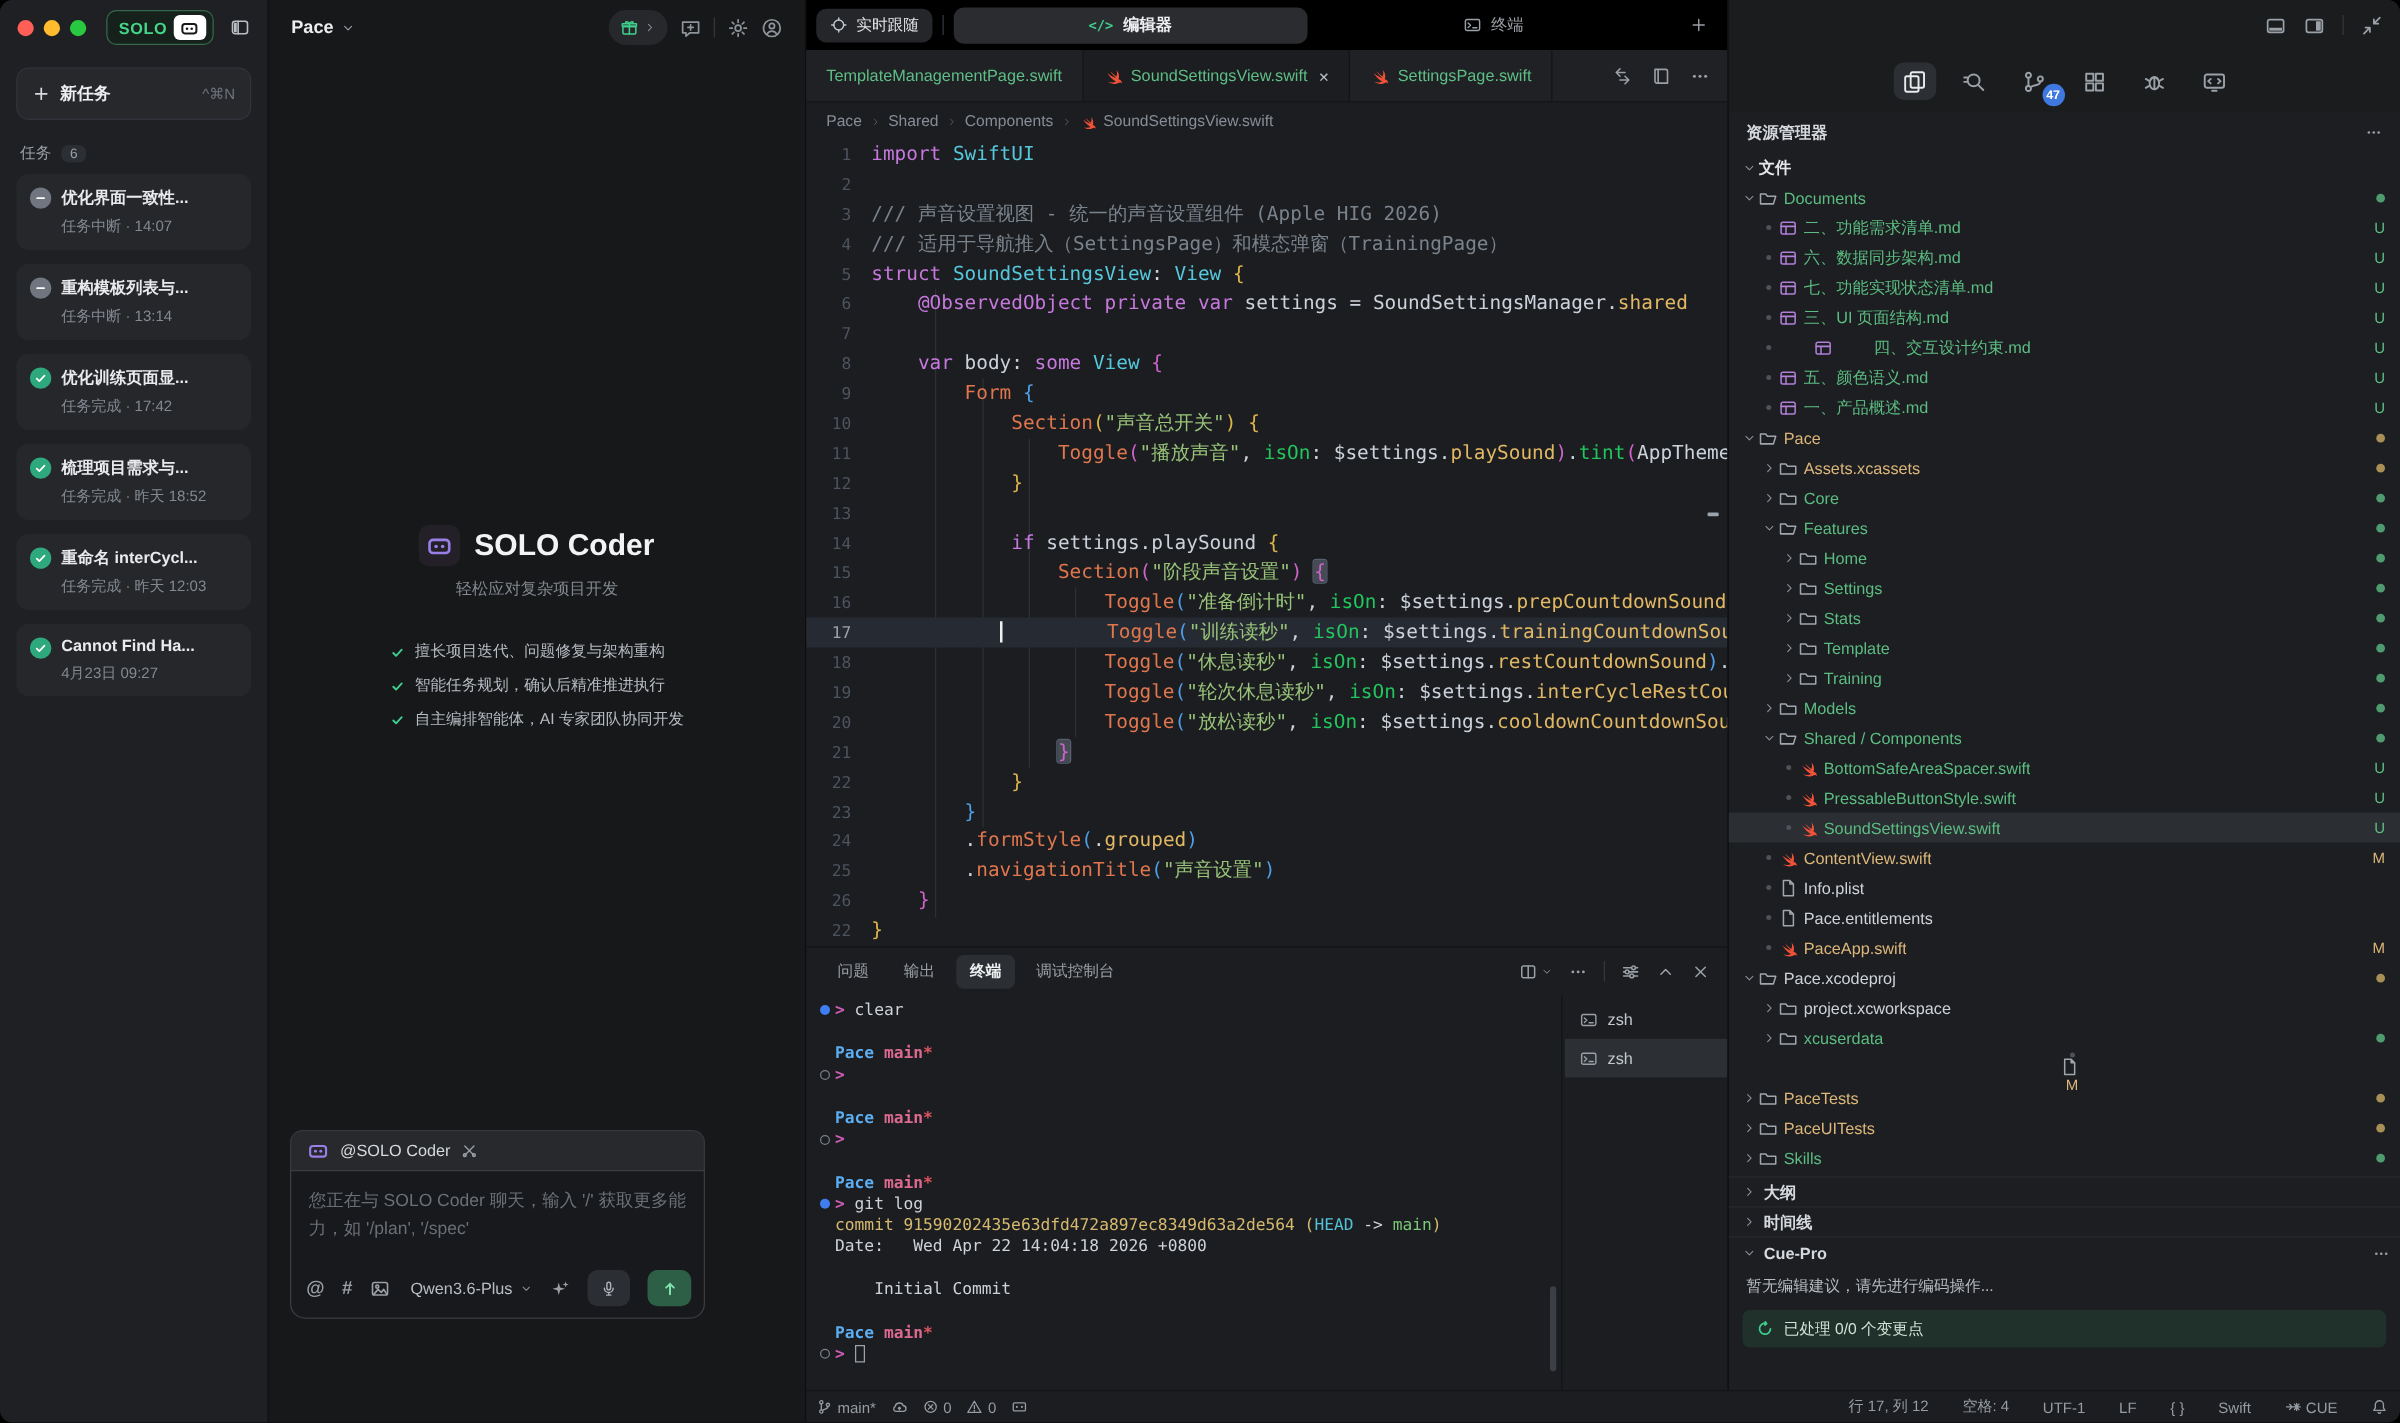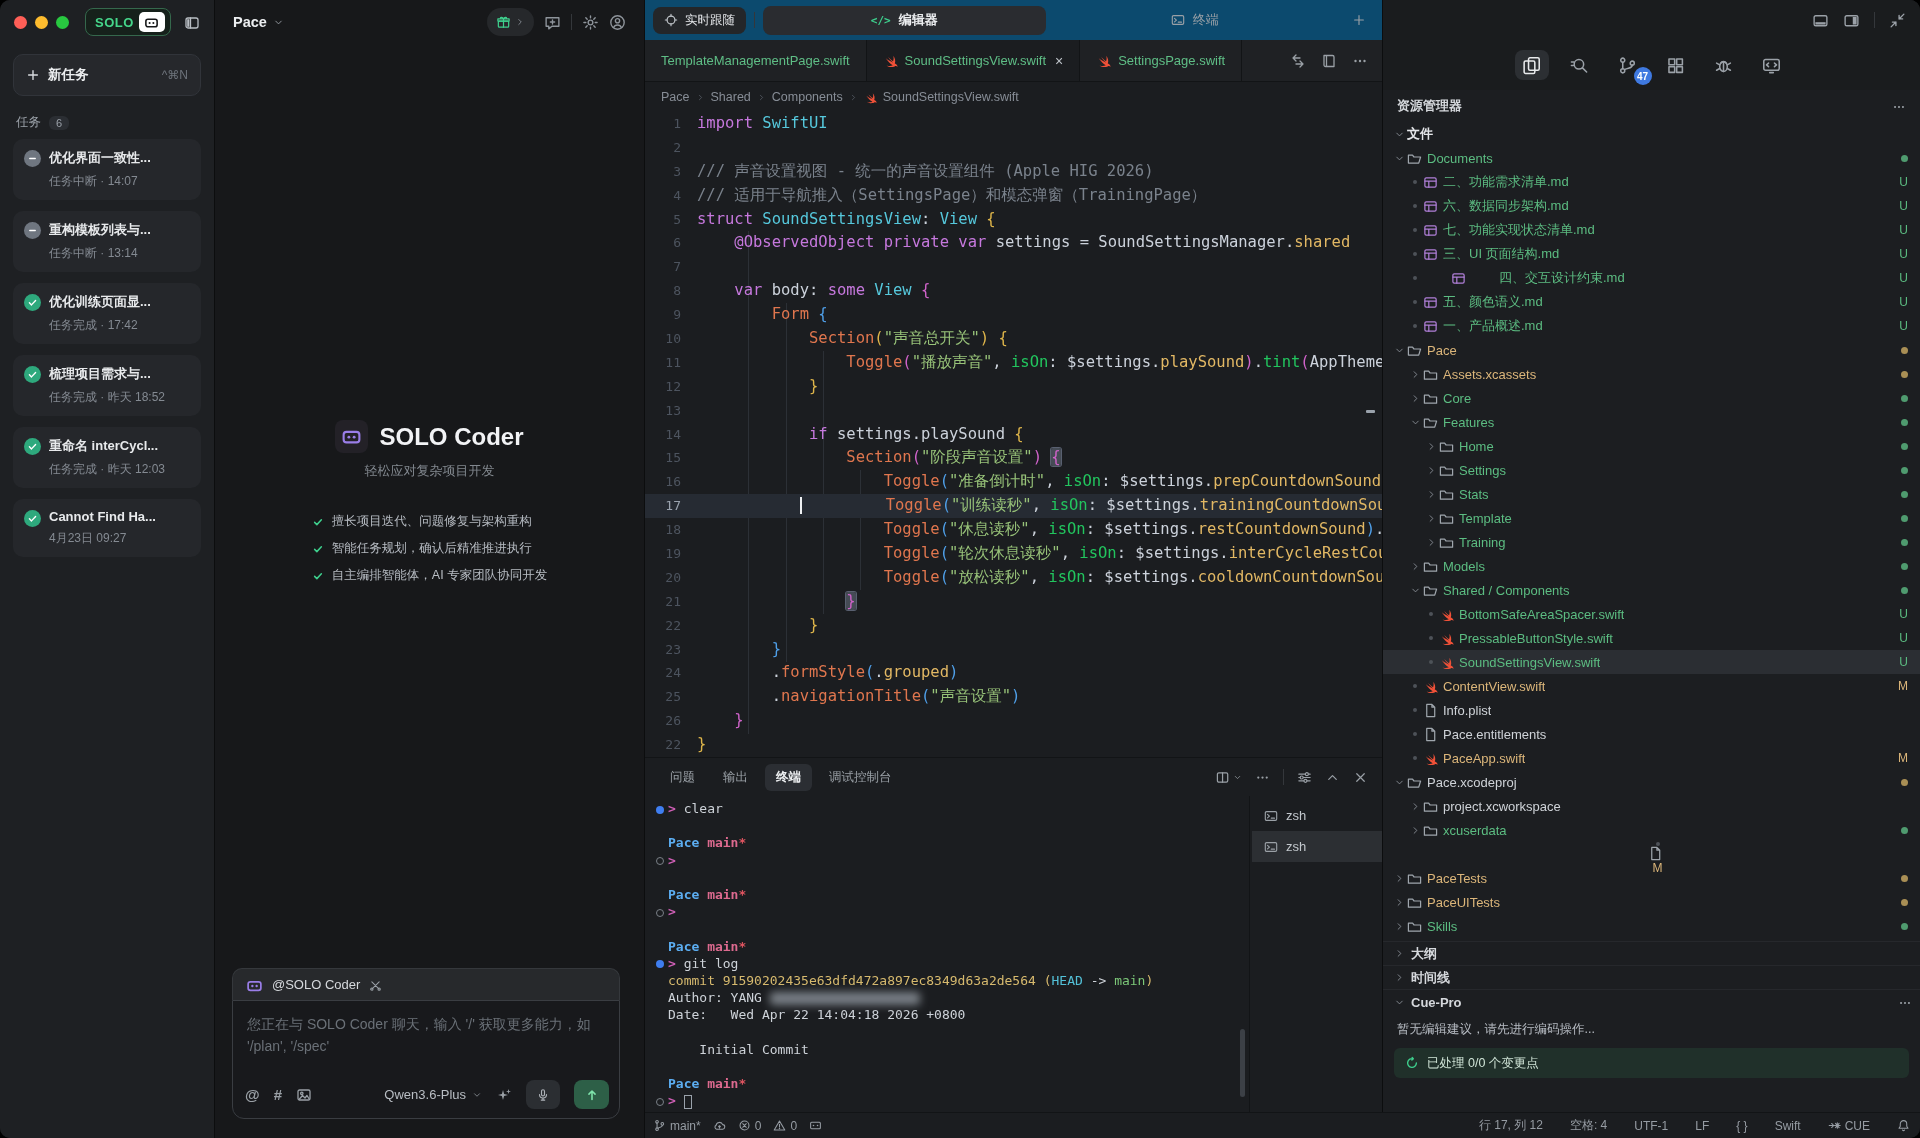--- a/index.html
+++ b/index.html
@@ -42,41 +42,41 @@
 .welcome{position:absolute;top:420px;left:0;right:0;display:flex;flex-direction:column;align-items:center}
 .w-title-row{display:flex;align-items:center;gap:11px}
 .w-logo{width:33px;height:33px;border-radius:8px;background:#232127;display:flex;align-items:center;justify-content:center;color:#9a7ee8}
 .w-logo .ic{width:21px;height:21px;stroke-width:1.6}
 .w-title{font-size:24px;font-weight:bold;color:#f2f3f5}
 .w-sub{margin-top:9px;font-size:13px;color:#82888f}
 .w-feats{margin-top:33px;display:flex;flex-direction:column;gap:10px}
 .w-feat{display:flex;align-items:center;gap:8px;font-size:12.5px;color:#b7bcc3}
 .w-feat .ic{width:12px;height:12px;color:#3ecf8d;stroke-width:2}
 
-.chat{position:absolute;left:17px;width:388px;top:968px}
+.chat{position:absolute;left:17px;width:332px;top:904px}
 .chat-chip{height:32px;background:#27292c;border:1px solid #35383c;border-bottom:none;border-radius:10px 10px 0 0;display:flex;align-items:center;gap:9px;padding:0 13px}
 .chat-chip .robot{color:#9a7ee8}
 .chat-chip .robot .ic{width:17px;height:17px;stroke-width:1.6}
 .chat-chip .name{font-size:13px;color:#d6d9dd}
 .chat-chip .tools{color:#9aa0a6}
 .chat-chip .tools .ic{width:13px;height:13px}
 .chat-box{height:119px;background:#18191c;border:1px solid #3a3d42;border-radius:0 0 12px 12px;position:relative;padding:12px 14px}
 .chat-input{width:100%;height:58px;background:transparent;border:none;outline:none;resize:none;color:#cfd3d8;font-size:14px;line-height:22px;font-family:inherit}
 .chat-input::placeholder{color:#6a7077}
 .chat-tools{position:absolute;left:12px;right:10px;bottom:9px;display:flex;align-items:center;gap:14px}
 .ct-ic{color:#9aa0a6;cursor:pointer;display:flex;align-items:center;font-size:15px;font-weight:bold}
 .ct-ic .ic{width:16px;height:16px}
 .model-sel{margin-left:auto;display:flex;align-items:center;gap:6px;color:#b9bec4;font-size:13px;cursor:pointer}
 .model-sel .ic{width:10px;height:10px;color:#8e949b}
 .mic-btn{width:34px;height:29px;background:#2b2e32;border-radius:8px;display:flex;align-items:center;justify-content:center;color:#aeb3b9;cursor:pointer}
 .send-btn{width:35px;height:29px;background:#2d5f47;border-radius:8px;display:flex;align-items:center;justify-content:center;color:#7ee3ab;cursor:pointer}
 .send-btn .ic{stroke-width:1.8;width:14px;height:14px}
 
 .ed{position:absolute;left:645px;top:0;width:737px;height:1112px;background:#1b1d20}
-.ed-topbar{height:40px;background:#0c4a6e;display:flex;align-items:center;padding:0 8px;gap:8px}
+.ed-topbar{height:40px;background:#000000;display:flex;align-items:center;padding:0 8px;gap:8px}
 .follow-pill{background:#242629;border-radius:8px;height:27px;display:flex;align-items:center;gap:7px;padding:0 11px;font-size:12.5px;color:#e3e5e8;cursor:pointer}
 .follow-pill .ic{width:14px;height:14px;color:#c3c8cd}
 .tb-div{width:1px;height:16px;background:#34373b}
 .ws-tab{flex:1;height:29px;border-radius:8px;display:flex;align-items:center;justify-content:center;gap:8px;font-size:13px;color:#9aa0a6;cursor:pointer}
 .ws-tab.active{background:#2a2c30;color:#eceef0;font-weight:bold}
 .ws-tab .code-g{color:#3ecf8d;font-family:"DejaVu Sans Mono",monospace;font-size:11px;font-weight:bold}
 .ws-tab .ic{width:14px;height:14px}
 .ws-plus{width:30px;display:flex;align-items:center;justify-content:center;color:#9aa0a6;cursor:pointer}
 .tab-strip{height:42px;background:#1f2124;border-bottom:1px solid #121416;display:flex;align-items:stretch}
 .ed-tab{display:flex;align-items:center;gap:7px;padding:0 16px;border-right:1px solid #121416;font-size:13px;color:#5fbe86;cursor:pointer;white-space:nowrap}
@@ -712,21 +712,20 @@
             <div class="term-line"><span class="t-gut"></span></div>
             <div class="term-line"><span class="t-gut"></span><span class="tm-path">Pace</span><span class="tm-w"> </span><span class="tm-branch">main</span><span class="tm-star">*</span></div>
             <div class="term-line"><span class="t-gut"><span class="g-dot o"></span></span><span class="tm-chev">&gt;</span></div>
             <div class="term-line"><span class="t-gut"></span></div>
             <div class="term-line"><span class="t-gut"></span><span class="tm-path">Pace</span><span class="tm-w"> </span><span class="tm-branch">main</span><span class="tm-star">*</span></div>
             <div class="term-line"><span class="t-gut"><span class="g-dot o"></span></span><span class="tm-chev">&gt;</span></div>
             <div class="term-line"><span class="t-gut"></span></div>
             <div class="term-line"><span class="t-gut"></span><span class="tm-path">Pace</span><span class="tm-w"> </span><span class="tm-branch">main</span><span class="tm-star">*</span></div>
             <div class="term-line"><span class="t-gut"><span class="g-dot f"></span></span><span class="tm-chev">&gt; </span><span class="tm-w">git log</span></div>
             <div class="term-line"><span class="t-gut"></span><span class="tm-y">commit 91590202435e63dfd472a897ec8349d63a2de564 (</span><span class="tm-cy">HEAD</span><span class="tm-w"> -&gt; </span><span class="tm-g">main</span><span class="tm-y">)</span></div>
-            <div class="term-line"><span class="t-gut"></span><span class="tm-w">Author: YANG </span><span class="tm-blur"></span></div>
             <div class="term-line"><span class="t-gut"></span><span class="tm-w">Date:   Wed Apr 22 14:04:18 2026 +0800</span></div>
             <div class="term-line"><span class="t-gut"></span></div>
             <div class="term-line"><span class="t-gut"></span><span class="tm-w">    Initial Commit</span></div>
             <div class="term-line"><span class="t-gut"></span></div>
             <div class="term-line"><span class="t-gut"></span><span class="tm-path">Pace</span><span class="tm-w"> </span><span class="tm-branch">main</span><span class="tm-star">*</span></div>
             <div class="term-line"><span class="t-gut"><span class="g-dot o"></span></span><span class="tm-chev">&gt; </span><span class="tm-blockcur"></span></div>
           </div>
         <div class="term-scroll"></div>
         <div class="term-div"></div>
         <div class="shell-list">

